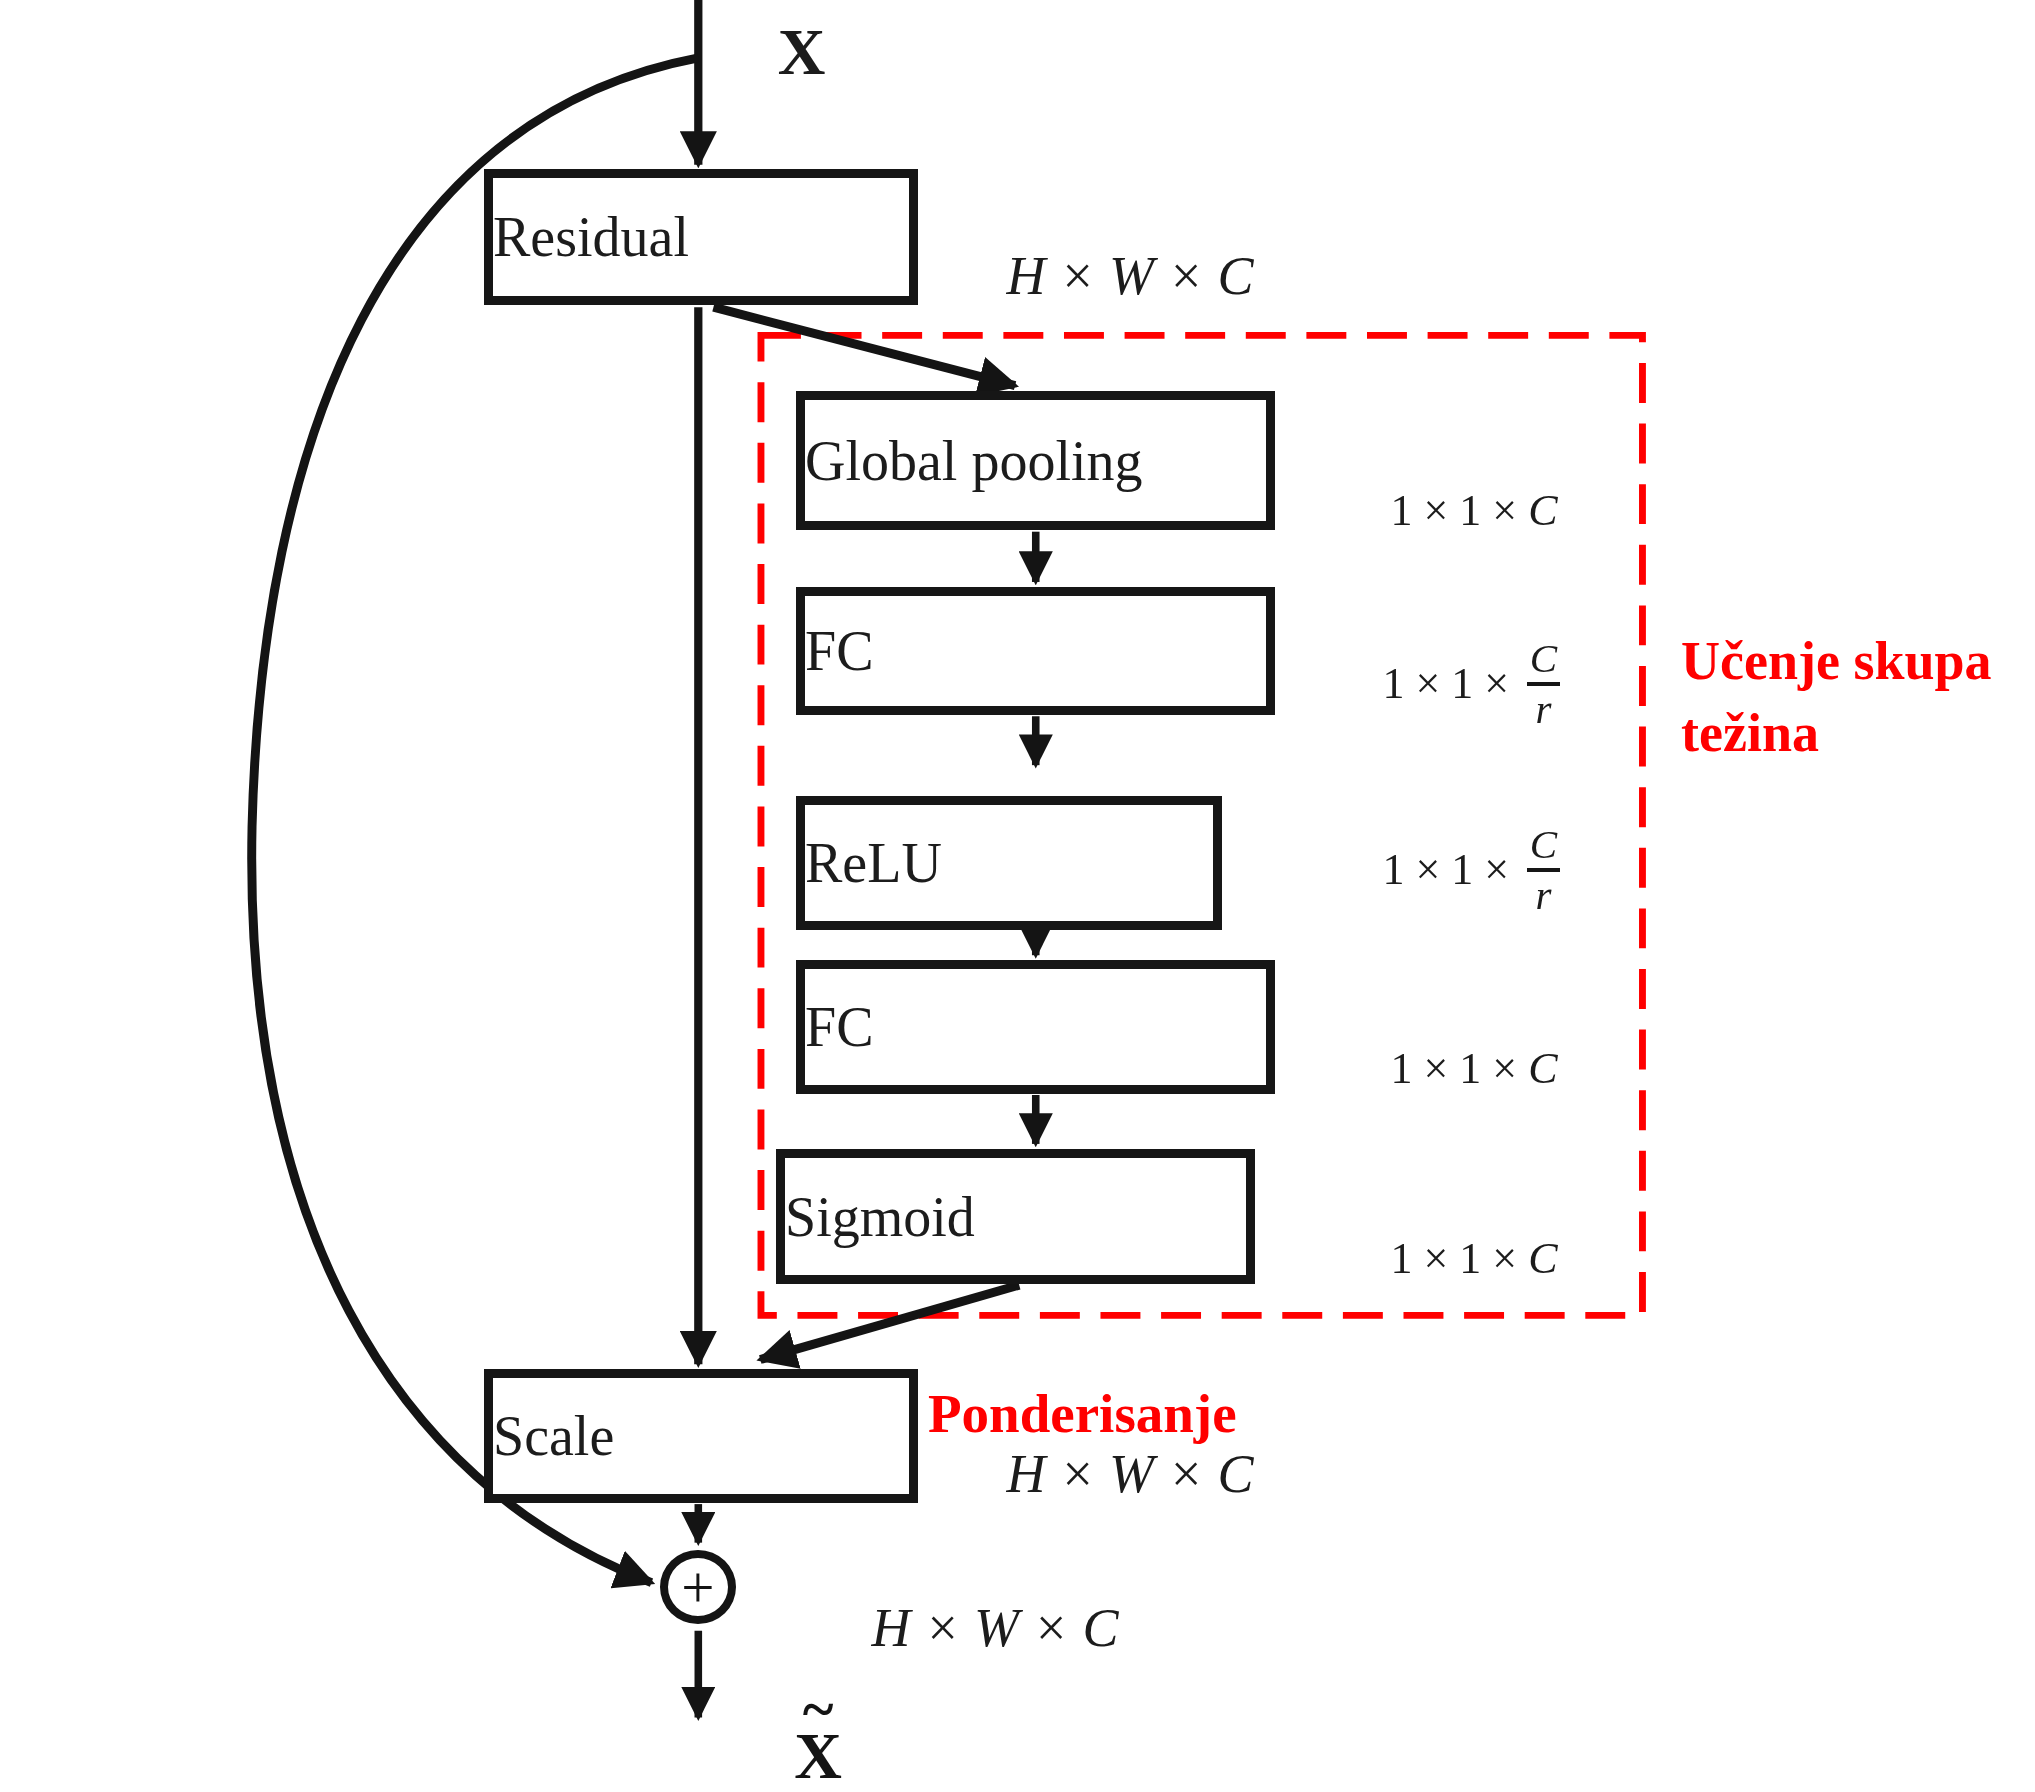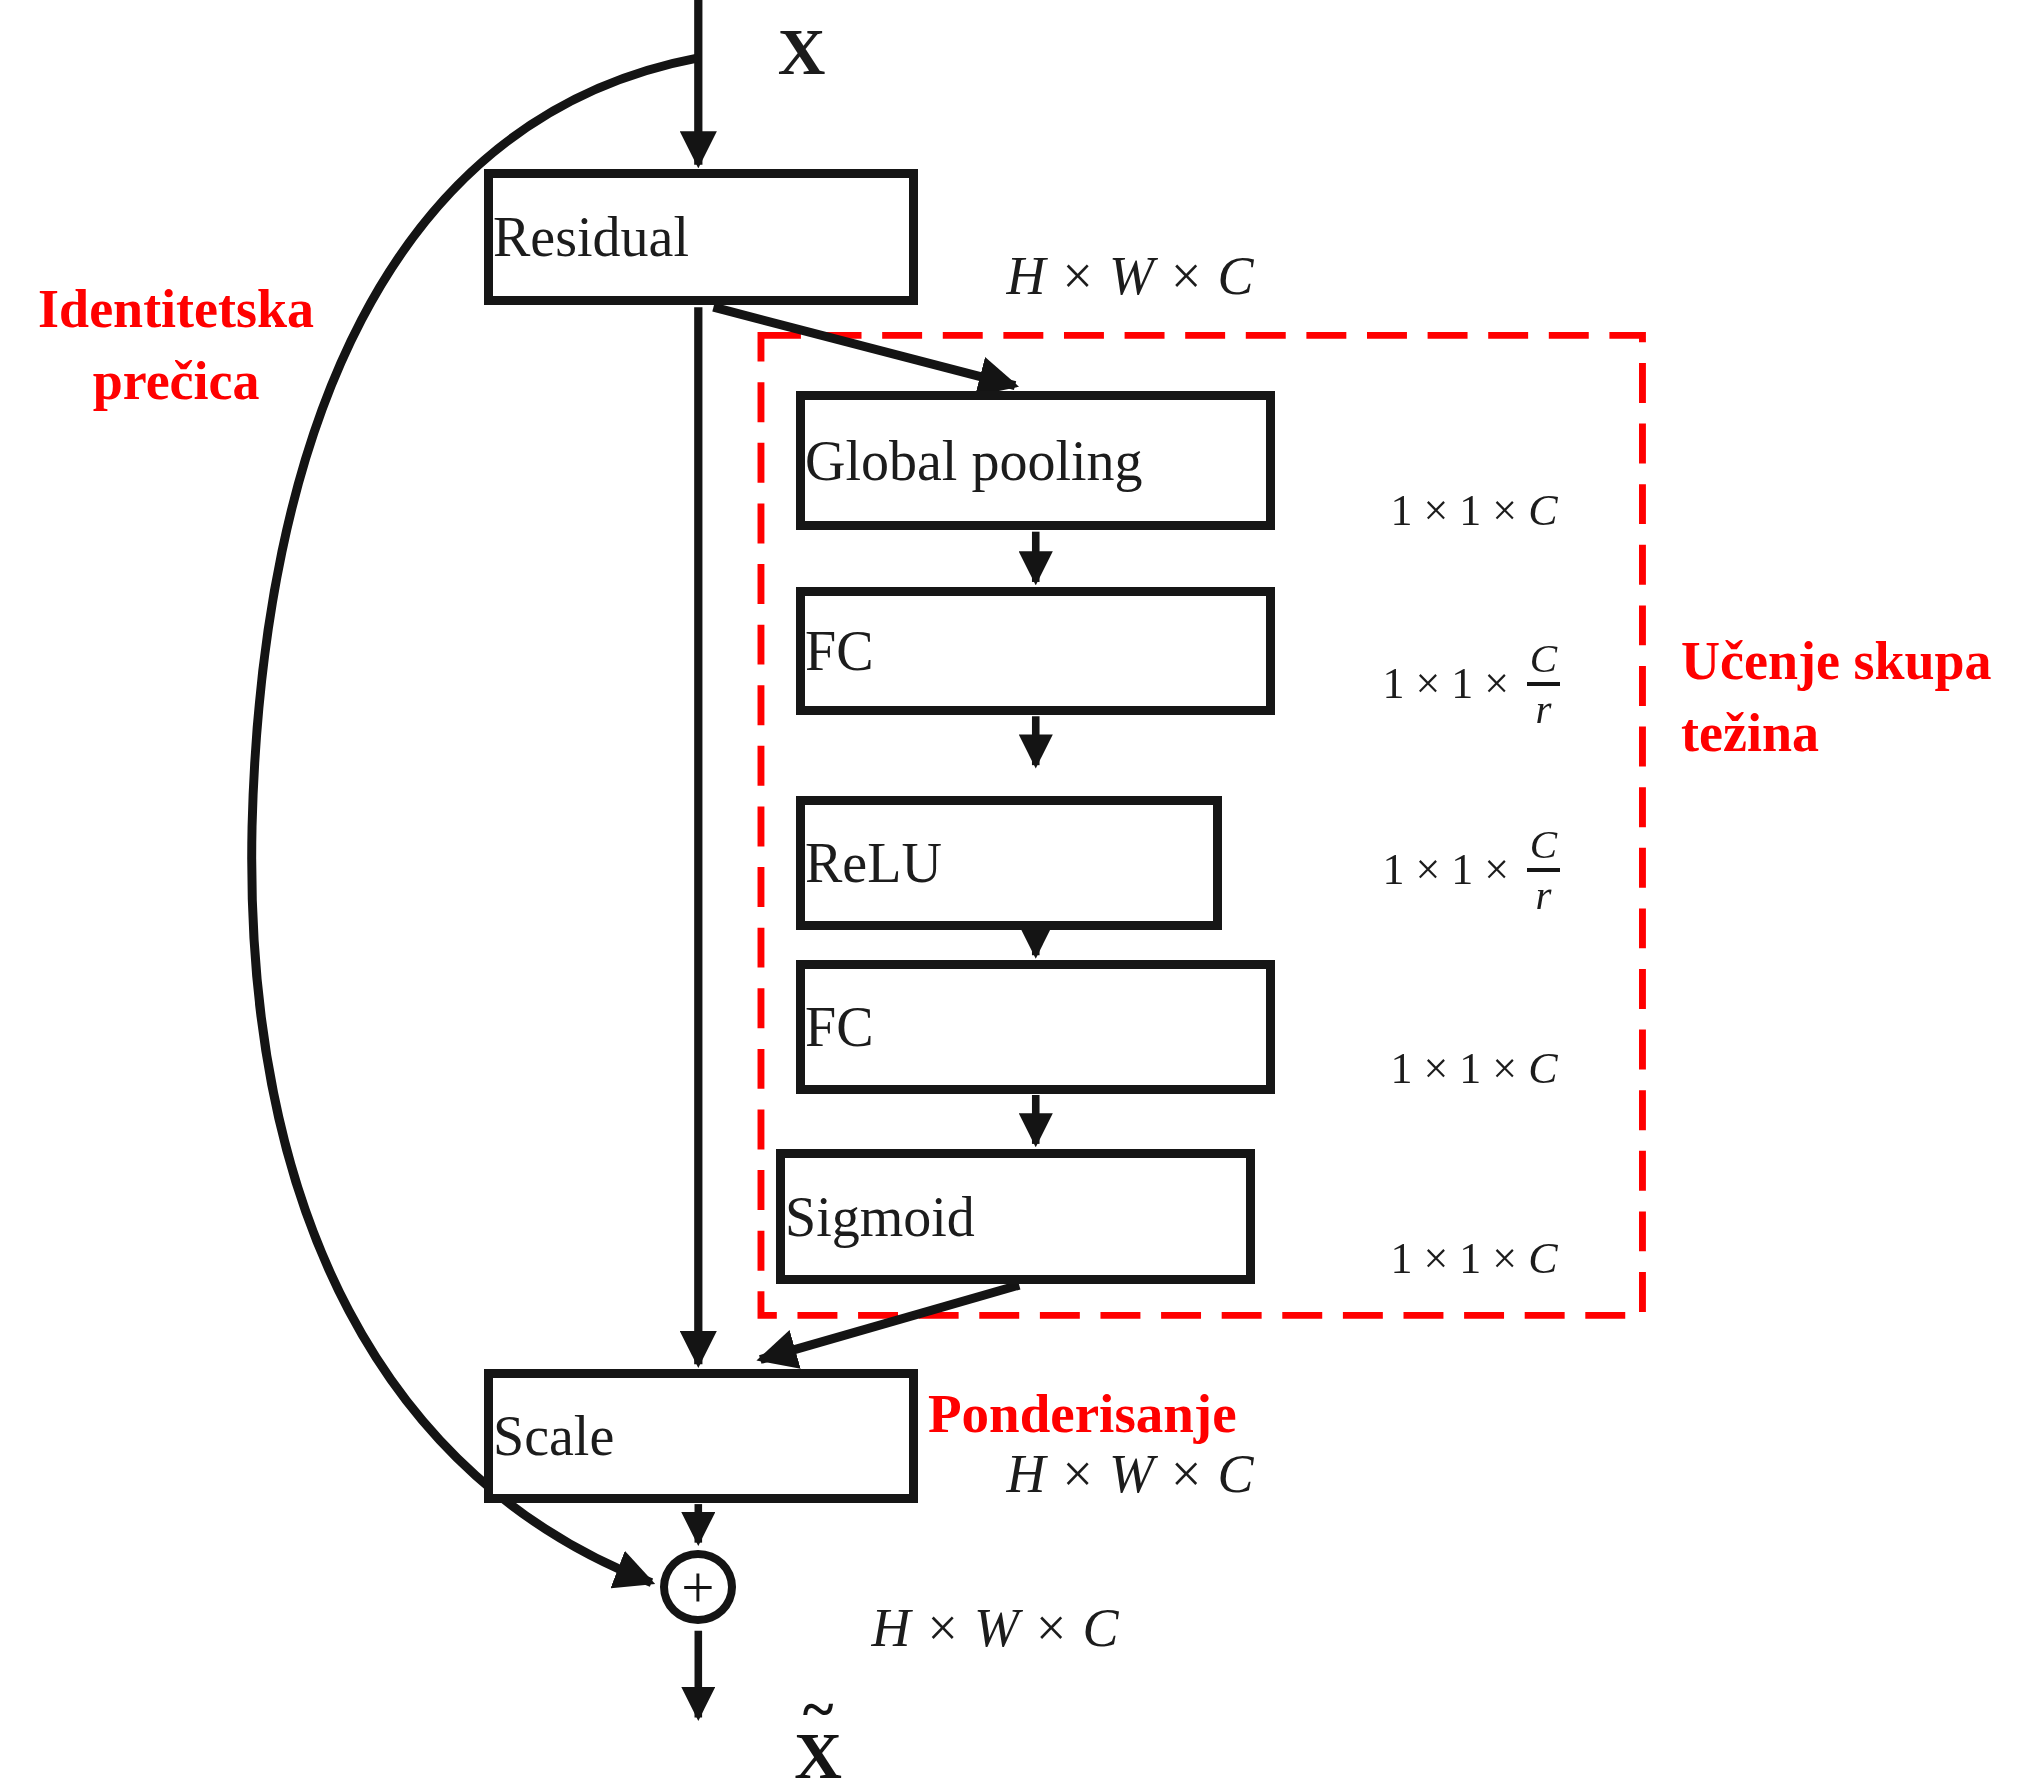--- a/index.html
+++ b/index.html
@@ -91,24 +91,20 @@
   </svg>
 
   <div class="lbl bold-x" style="left:760px;top:12.4px;width:83px;height:80px;">X</div>
 
   <div class="box" style="left:484px;top:169px;width:434px;height:136px;">
     <span>Residual</span>
   </div>
 
   <div class="lbl hwc" style="left:951px;top:245px;width:358px;height:62px;">H × W × C</div>
 
-  <div class="red-note centered" style="left:4.1px;top:273px;width:344px;">
-    <div>Identitetska</div>
-    <div>prečica</div>
-  </div>
 
   <div class="box" style="left:796px;top:391px;width:479px;height:139px;">
     <span>Global pooling</span>
   </div>
   <div class="box" style="left:796px;top:587px;width:479px;height:128px;">
     <span>FC</span>
   </div>
   <div class="box" style="left:796px;top:796px;width:426px;height:134px;font-family:Liberation Serif, serif;">
     <span>ReLU</span>
   </div>

